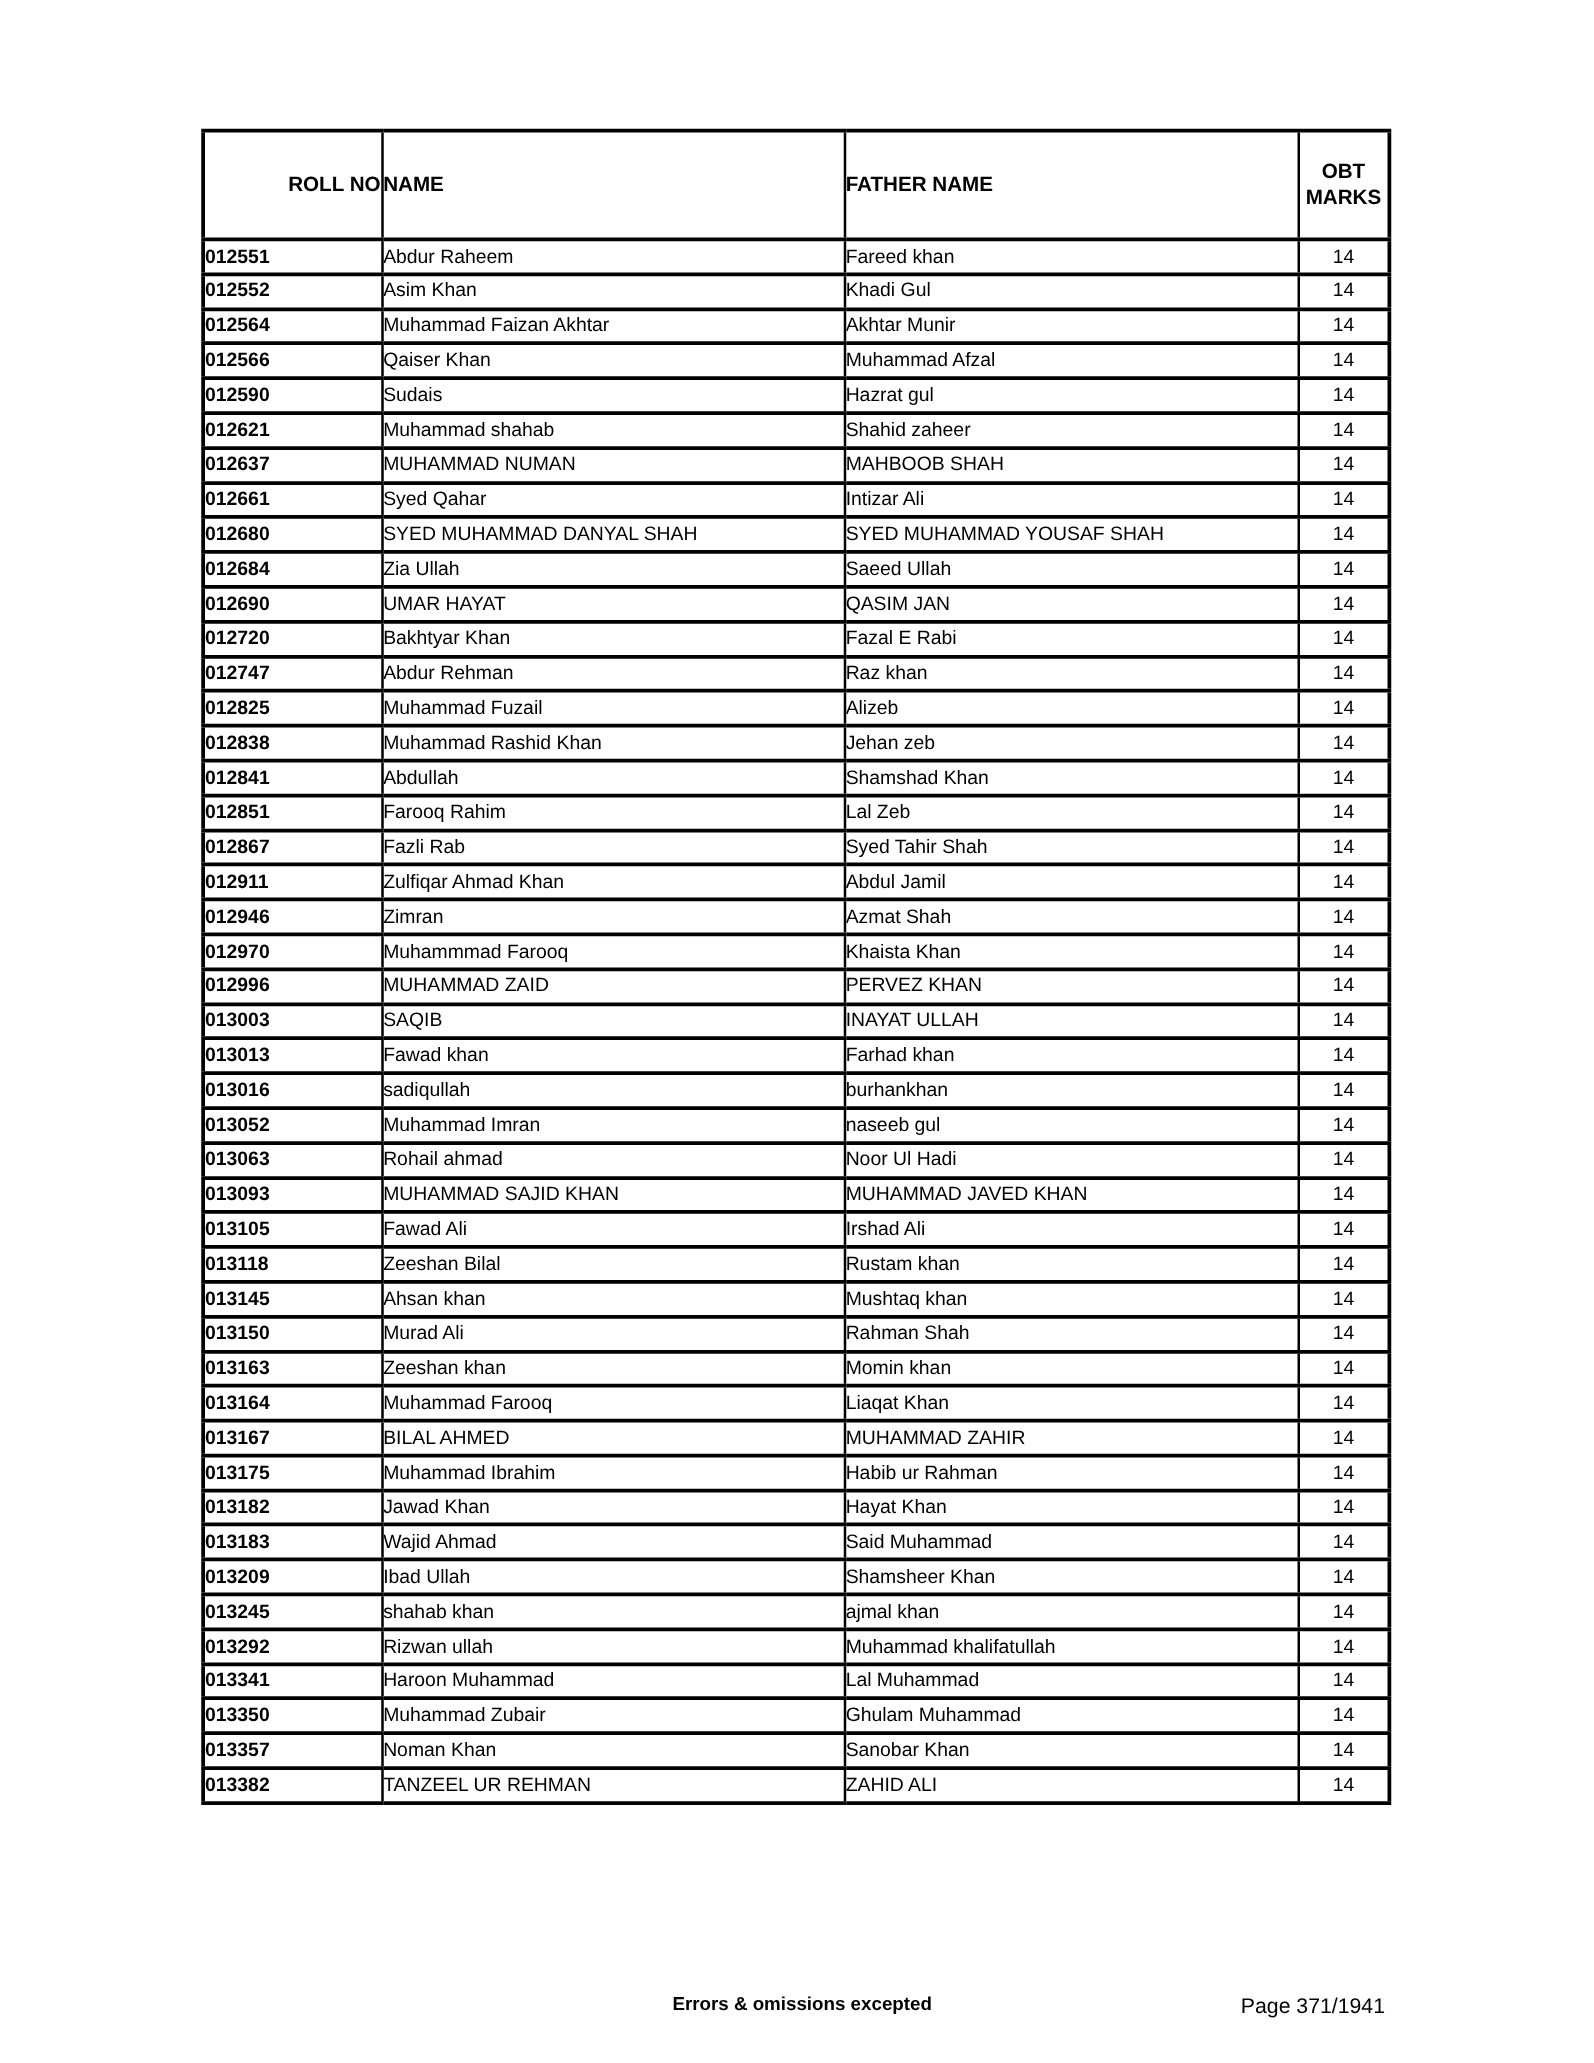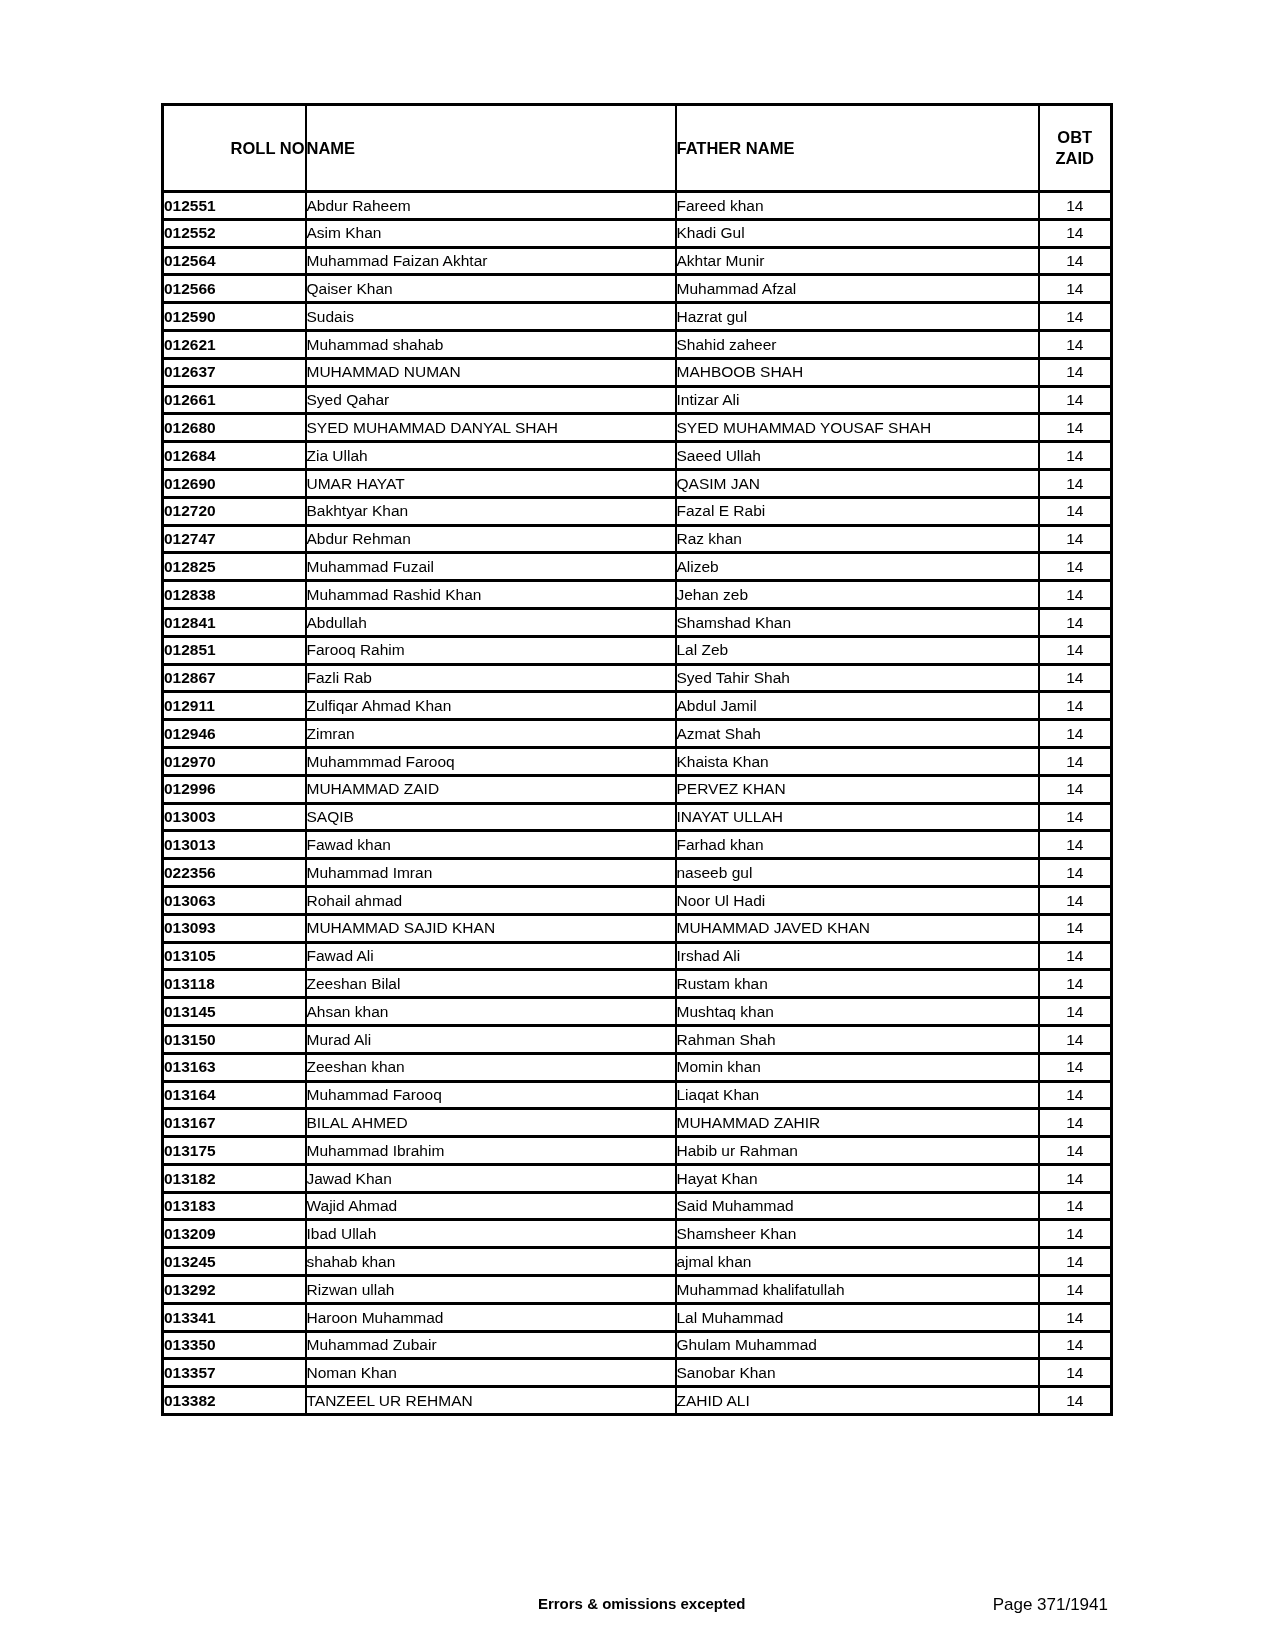--- a/index.html
+++ b/index.html
@@ -107,21 +107,21 @@
       <col class="c-roll">
       <col class="c-name">
       <col class="c-father">
       <col class="c-marks">
     </colgroup>
     <thead>
       <tr>
         <th class="h-roll">ROLL NO</th>
         <th class="h-name">NAME</th>
         <th class="h-father">FATHER NAME</th>
-        <th class="h-marks">OBT ZAID</th>
+        <th class="h-marks">OBT MARKS</th>
       </tr>
     </thead>
     <tbody>
         <tr>
       <td class="cell-roll">012551</td>
       <td class="cell-name">Abdur Raheem</td>
       <td class="cell-father">Fareed khan</td>
       <td class="cell-marks">14</td>
     </tr>
         <tr>
@@ -256,21 +256,27 @@
       <td class="cell-father">INAYAT ULLAH</td>
       <td class="cell-marks">14</td>
     </tr>
         <tr>
       <td class="cell-roll">013013</td>
       <td class="cell-name">Fawad khan</td>
       <td class="cell-father">Farhad khan</td>
       <td class="cell-marks">14</td>
     </tr>
         <tr>
-      <td class="cell-roll">022356</td>
+      <td class="cell-roll">013016</td>
+      <td class="cell-name">sadiqullah</td>
+      <td class="cell-father">burhankhan</td>
+      <td class="cell-marks">14</td>
+    </tr>
+        <tr>
+      <td class="cell-roll">013052</td>
       <td class="cell-name">Muhammad Imran</td>
       <td class="cell-father">naseeb gul</td>
       <td class="cell-marks">14</td>
     </tr>
         <tr>
       <td class="cell-roll">013063</td>
       <td class="cell-name">Rohail ahmad</td>
       <td class="cell-father">Noor Ul Hadi</td>
       <td class="cell-marks">14</td>
     </tr>

